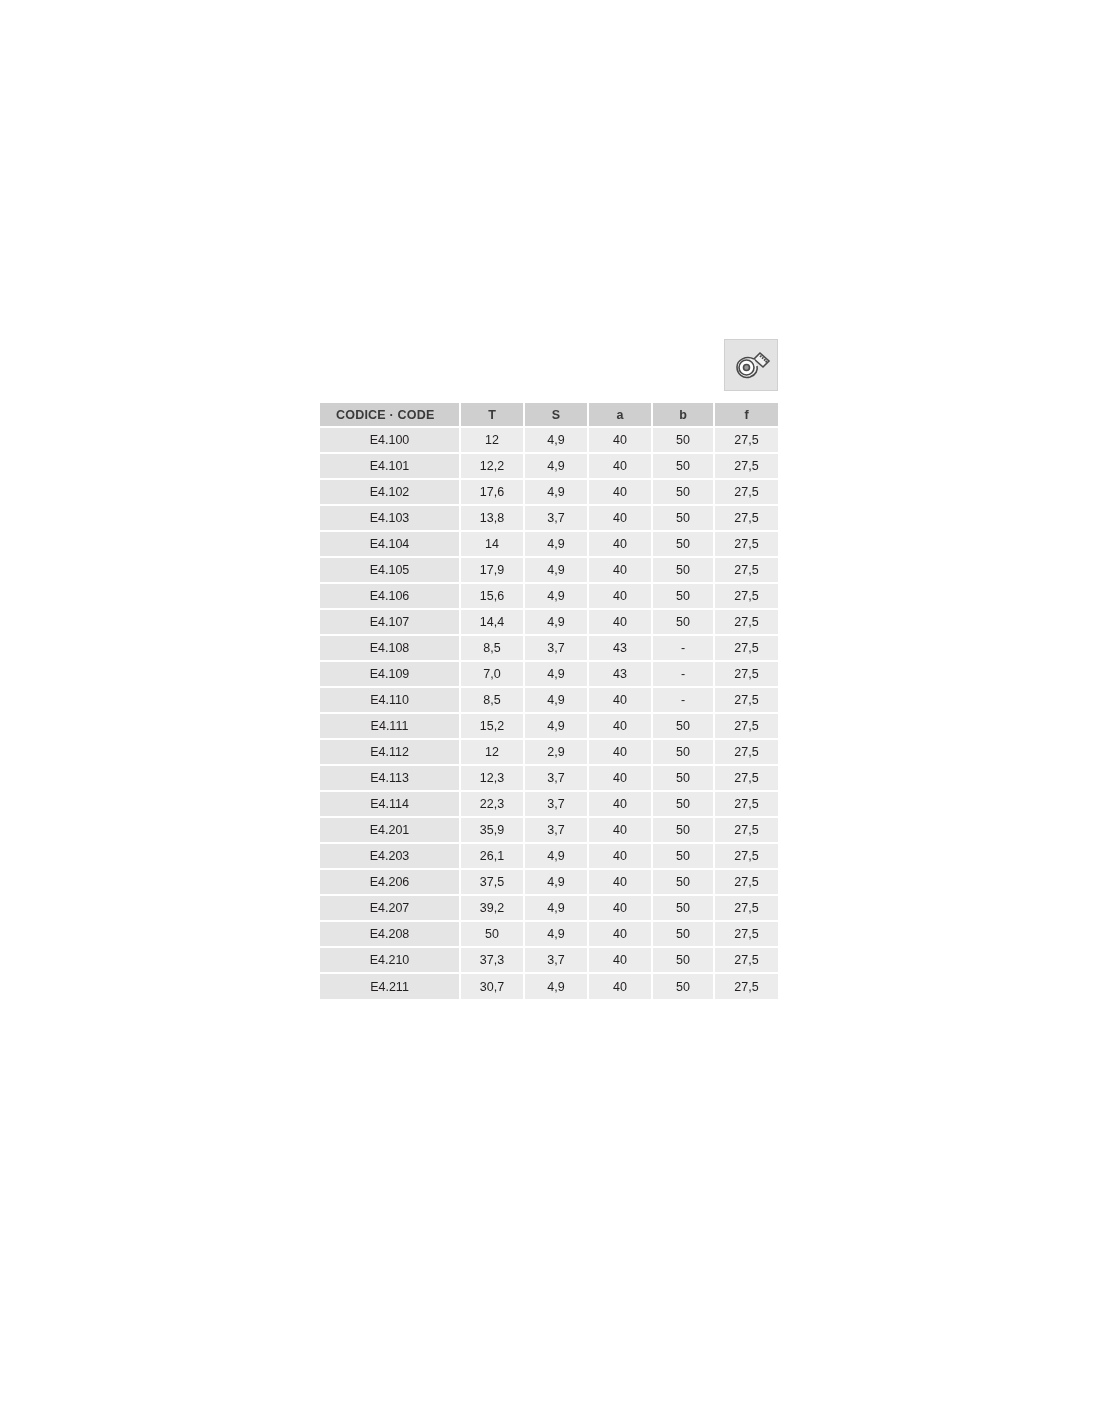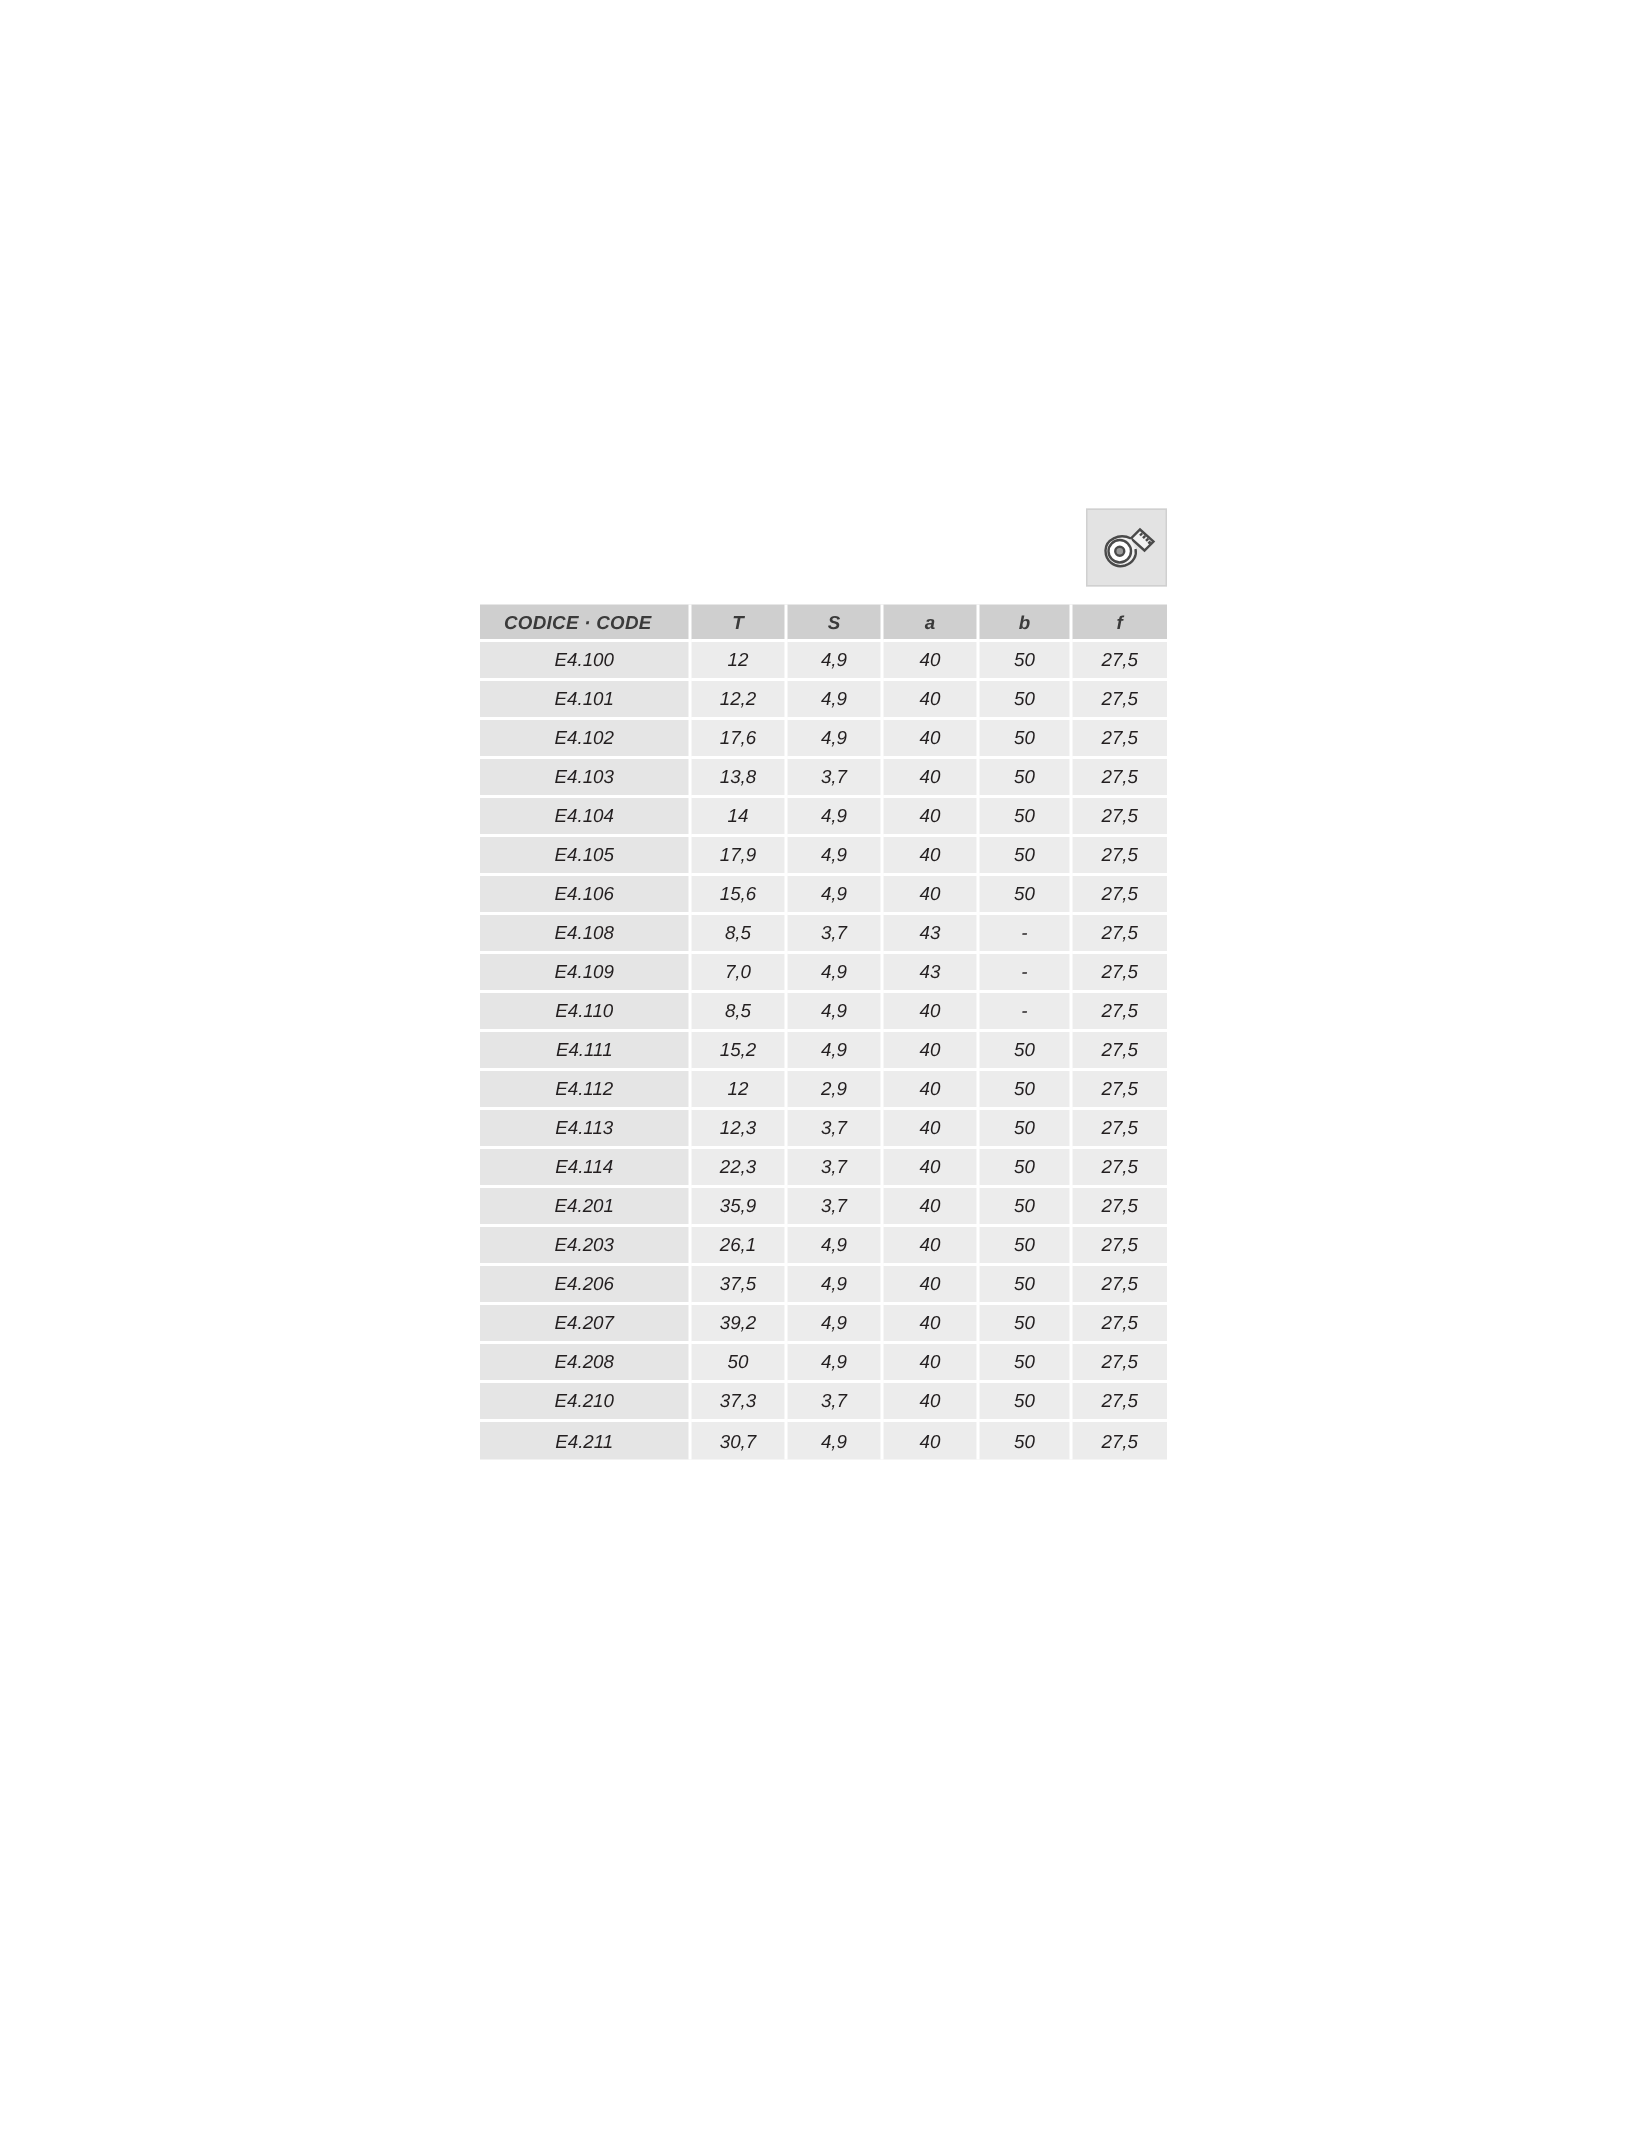--- a/index.html
+++ b/index.html
@@ -36,21 +36,20 @@
   #icon-box svg { display: block; margin: 6px auto 0 auto; }
 
   
   #spec-table {
     position: absolute;
     left: 320px;
     top: 403px;
     width: 458px;
     border-collapse: collapse;
     table-layout: fixed;
-    font-style: italic;
   }
   #spec-table col.c-code { width: 140px; }
   #spec-table col.c-t    { width: 64px; }
   #spec-table col.c-s    { width: 64px; }
   #spec-table col.c-a    { width: 64px; }
   #spec-table col.c-b    { width: 62px; }
   #spec-table col.c-f    { width: 64px; }
 
   #spec-table th,
   #spec-table td {
@@ -179,20 +178,28 @@
         </tr>
         <tr>
           <td class="code-cell">E4.106</td>
           <td>15,6</td>
           <td>4,9</td>
           <td>40</td>
           <td>50</td>
           <td>27,5</td>
         </tr>
         <tr>
+          <td class="code-cell">E4.107</td>
+          <td>14,4</td>
+          <td>4,9</td>
+          <td>40</td>
+          <td>50</td>
+          <td>27,5</td>
+        </tr>
+        <tr>
           <td class="code-cell">E4.108</td>
           <td>8,5</td>
           <td>3,7</td>
           <td>43</td>
           <td>-</td>
           <td>27,5</td>
         </tr>
         <tr>
           <td class="code-cell">E4.109</td>
           <td>7,0</td>

